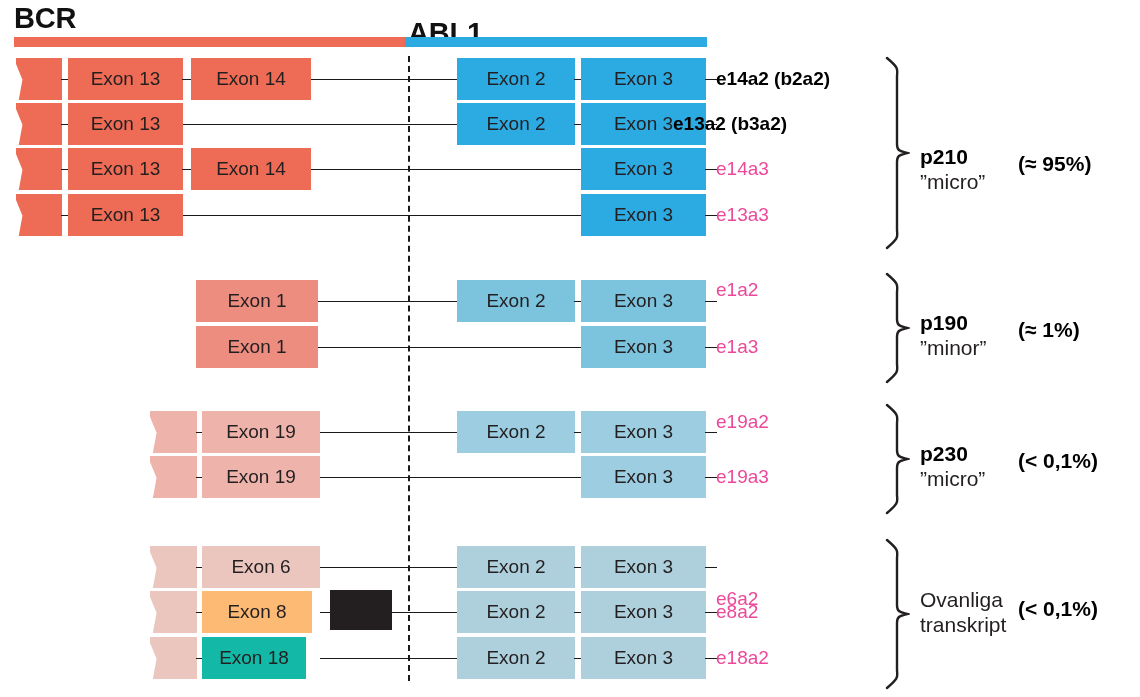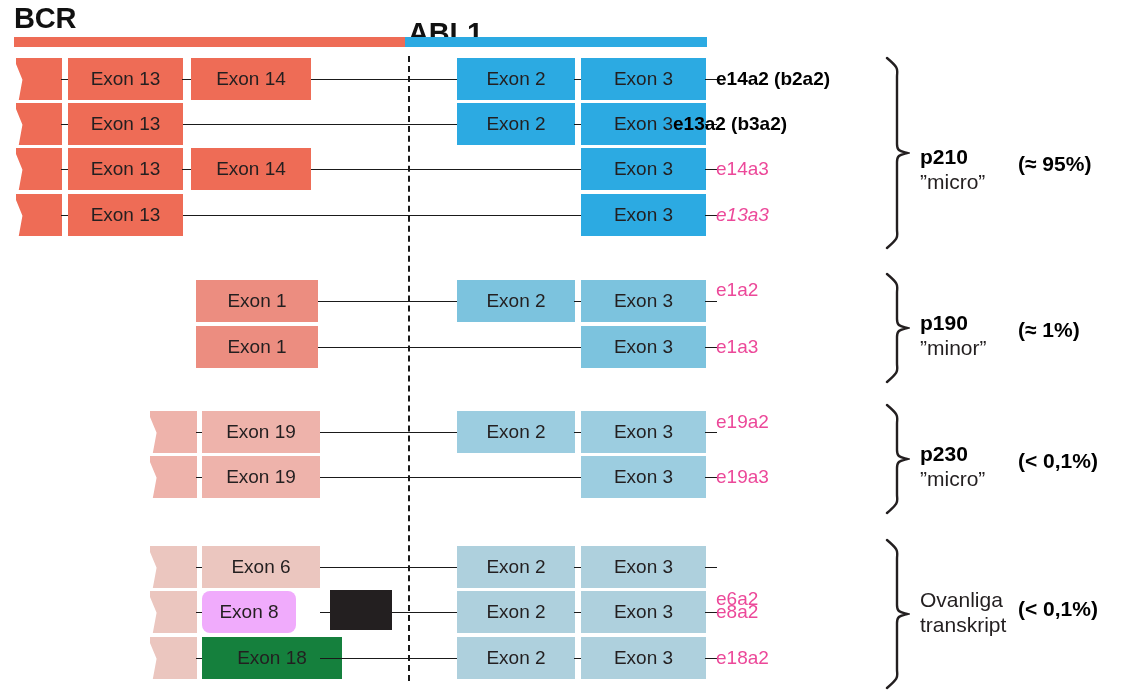--- a/index.html
+++ b/index.html
@@ -149,21 +149,21 @@
       <div class="connector" style="left: 311px; top: 169px; width: 270px; border-top-color: rgb(26, 26, 26);"></div>
       <div class="exon" style="left: 581px; top: 148px; width: 125px; background: rgb(44, 170, 226);">Exon 3</div>
       <div class="stub" style="left: 705px; top: 169px; width: 12px; border-top-color: rgb(26, 26, 26);"></div>
       <div class="tname" style="left: 716px; top: 148px;">e14a3</div>
       <div class="notch" style="left: 16px; top: 194px; width: 46px; background: rgb(238, 108, 86);"></div>
       <div class="stub" style="left: 61px; top: 215px; width: 8px; border-top-color: rgb(26, 26, 26);"></div>
       <div class="exon" style="left: 68px; top: 194px; width: 115px; background: rgb(238, 108, 86);">Exon 13</div>
       <div class="connector" style="left: 183px; top: 215px; width: 398px; border-top-color: rgb(26, 26, 26);"></div>
       <div class="exon" style="left: 581px; top: 194px; width: 125px; background: rgb(44, 170, 226);">Exon 3</div>
       <div class="stub" style="left: 705px; top: 215px; width: 12px; border-top-color: rgb(26, 26, 26);"></div>
-      <div class="tname" style="left: 716px; top: 194px; font-style: italic;">e13a3</div>
+      <div class="tname" style="left: 716px; top: 194px;">e13a3</div>
       <div class="exon" style="left: 196px; top: 280px; width: 122px; background: rgb(236, 141, 128);">Exon 1</div>
       <div class="connector" style="left: 318px; top: 301px; width: 139px; border-top-color: rgb(26, 26, 26);"></div>
       <div class="exon" style="left: 457px; top: 280px; width: 118px; background: rgb(124, 195, 222);">Exon 2</div>
       <div class="stub" style="left: 574px; top: 301px; width: 8px; border-top-color: rgb(26, 26, 26);"></div>
       <div class="exon" style="left: 581px; top: 280px; width: 125px; background: rgb(124, 195, 222);">Exon 3</div>
       <div class="stub" style="left: 705px; top: 301px; width: 12px; border-top-color: rgb(26, 26, 26);"></div>
       <div class="tname" style="left: 716px; top: 269px;">e1a2</div>
       <div class="exon" style="left: 196px; top: 326px; width: 122px; background: rgb(236, 141, 128);">Exon 1</div>
       <div class="connector" style="left: 318px; top: 347px; width: 263px; border-top-color: rgb(26, 26, 26);"></div>
       <div class="exon" style="left: 581px; top: 326px; width: 125px; background: rgb(124, 195, 222);">Exon 3</div>
@@ -189,32 +189,32 @@
       <div class="stub" style="left: 196px; top: 567px; width: 7px; border-top-color: rgb(26, 26, 26);"></div>
       <div class="exon" style="left: 202px; top: 546px; width: 118px; background: rgb(235, 198, 191); text-align: center;">Exon 6</div>
       <div class="connector" style="left: 320px; top: 567px; width: 137px; border-top-color: rgb(26, 26, 26);"></div>
       <div class="exon" style="left: 457px; top: 546px; width: 118px; background: rgb(174, 208, 221);">Exon 2</div>
       <div class="stub" style="left: 574px; top: 567px; width: 8px; border-top-color: rgb(26, 26, 26);"></div>
       <div class="exon" style="left: 581px; top: 546px; width: 125px; background: rgb(174, 208, 221);">Exon 3</div>
       <div class="stub" style="left: 705px; top: 567px; width: 12px; border-top-color: rgb(26, 26, 26);"></div>
       <div class="tname" style="left: 716px; top: 578px;">e6a2</div>
       <div class="notch" style="left: 150px; top: 591px; width: 47px; background: rgb(235, 198, 191);"></div>
       <div class="stub" style="left: 196px; top: 612px; width: 7px; border-top-color: rgb(26, 26, 26);"></div>
-      <div class="exon" style="left: 202px; top: 591px; width: 94px; background: #f0abfc; border-radius: 8px;">Exon 8</div>
+      <div class="exon" style="left: 202px; top: 591px; width: 110px; background: #fdba74;">Exon 8</div>
       <div class="connector" style="left: 320px; top: 612px; width: 10px; border-top-color: rgb(26, 26, 26);"></div>
       <div class="blackbox" style="left: 330px; top: 590px; width: 62px; height: 40px; background: rgb(35, 31, 32);"></div>
       <div class="connector" style="left: 392px; top: 612px; width: 65px; border-top-color: rgb(26, 26, 26);"></div>
       <div class="exon" style="left: 457px; top: 591px; width: 118px; background: rgb(174, 208, 221);">Exon 2</div>
       <div class="stub" style="left: 574px; top: 612px; width: 8px; border-top-color: rgb(26, 26, 26);"></div>
       <div class="exon" style="left: 581px; top: 591px; width: 125px; background: rgb(174, 208, 221);">Exon 3</div>
       <div class="stub" style="left: 705px; top: 612px; width: 12px; border-top-color: rgb(26, 26, 26);"></div>
       <div class="tname" style="left: 716px; top: 591px;">e8a2</div>
       <div class="notch" style="left: 150px; top: 637px; width: 47px; background: rgb(235, 198, 191);"></div>
       <div class="stub" style="left: 196px; top: 658px; width: 7px; border-top-color: rgb(26, 26, 26);"></div>
-      <div class="exon" style="left: 202px; top: 637px; width: 140px; background: #15803d;">Exon 18</div>
+      <div class="exon" style="left: 202px; top: 637px; width: 104px; background: #14b8a6;">Exon 18</div>
       <div class="connector" style="left: 320px; top: 658px; width: 137px; border-top-color: rgb(26, 26, 26);"></div>
       <div class="exon" style="left: 457px; top: 637px; width: 118px; background: rgb(174, 208, 221);">Exon 2</div>
       <div class="stub" style="left: 574px; top: 658px; width: 8px; border-top-color: rgb(26, 26, 26);"></div>
       <div class="exon" style="left: 581px; top: 637px; width: 125px; background: rgb(174, 208, 221);">Exon 3</div>
       <div class="stub" style="left: 705px; top: 658px; width: 12px; border-top-color: rgb(26, 26, 26);"></div>
       <div class="tname" style="left: 716px; top: 637px;">e18a2</div>
     </div>
 
   <div id="groups-layer">
       <div class="brace" style="left: 884px; top: 56px;">

